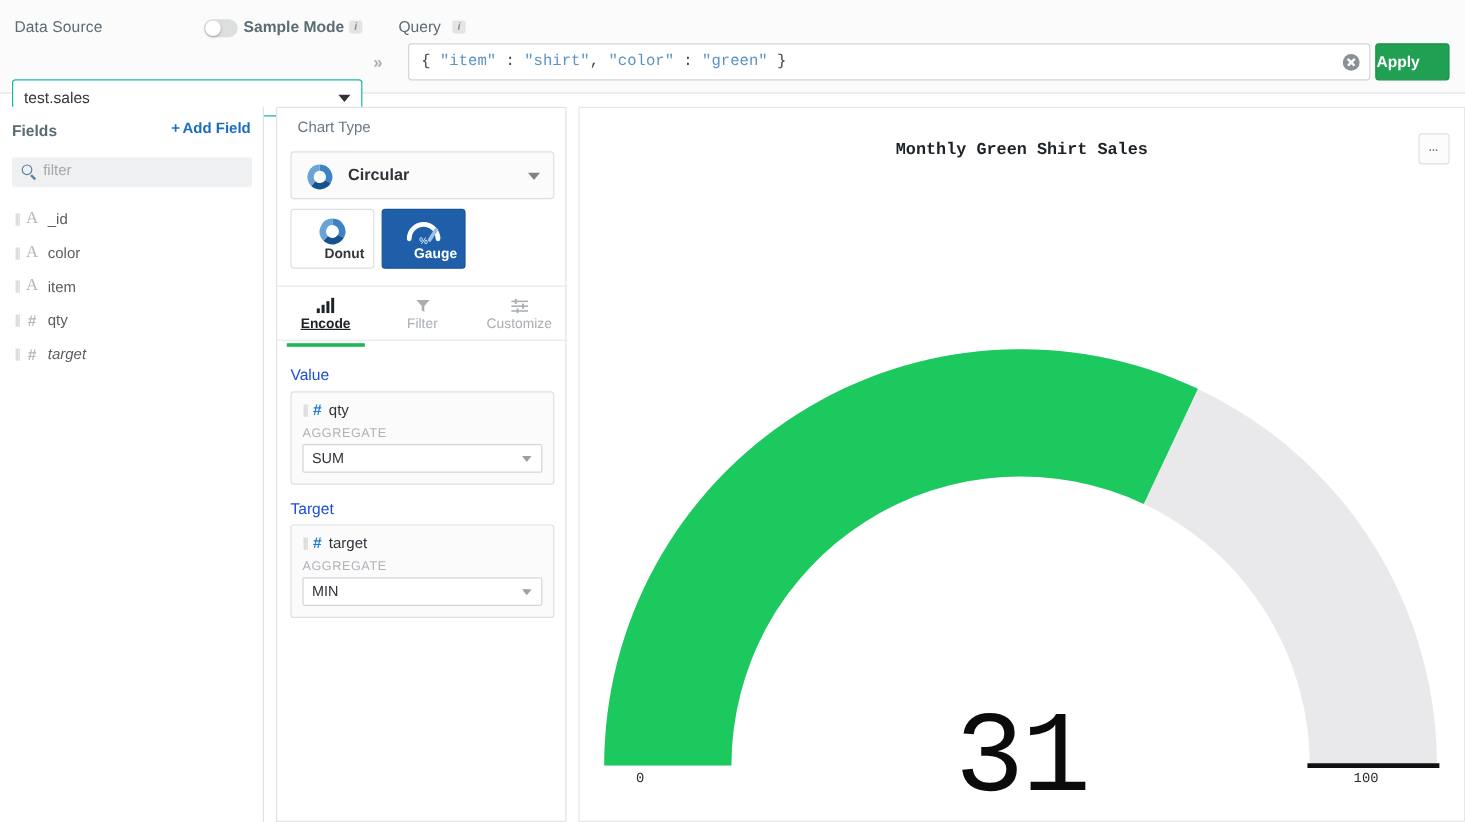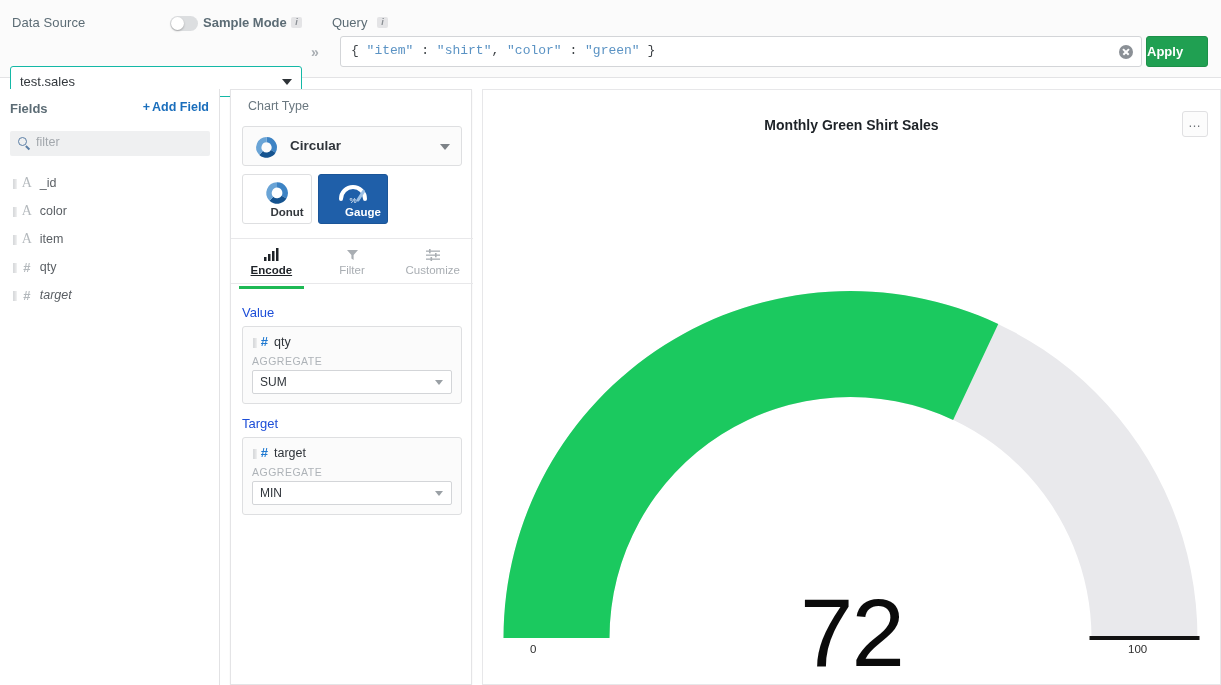--- a/index.html
+++ b/index.html
@@ -242,20 +242,21 @@
     position: absolute; right: 8px; top: 9px;
     border-left-width: 4px; border-right-width: 4px; border-top-width: 5px;
     border-top-color: #9aa0a5;
   }
 
   
   .chart-panel {
     position: absolute; left: 482px; top: 89px;
     width: 739px; height: 596px; background: #fff;
     border: 1px solid #e7e7e9;
+    font-family: Liberation Mono, monospace;
   }
   .chart-title {
     position: absolute; left: 0; right: 0; top: 27px;
     text-align: center; font-size: 14px; font-weight: 700; color: #1d2227;
   }
   .more-btn {
     position: absolute; right: 12px; top: 21px;
     width: 26px; height: 26px; background: #fcfcfc;
     border: 1px solid #e0e0e2; border-radius: 3px; cursor: pointer;
     color: #6d7277; font-size: 13px; line-height: 22px; text-align: center;
@@ -460,18 +461,18 @@
     <div class="gauge-wrap">
       <svg id="gauge-svg" width="737" height="594" viewBox="0 0 737 594">
           <path d="M 20.5 548 A 347 347 0 0 1 714.5 547.9999999999999
             L 608.5 547.9999999999999 A 241 241 0 0 0 126.5 548 Z" fill="#E9E9EC"></path>
           <path d="M 20.5 548 A 347 347 0 0 1 515.2454141730802 234.02501279429123
             L 470.1128092671825 329.9366803556893 A 241 241 0 0 0 126.5 548 Z" fill="#1BC95F"></path>
           <path d="M 606.5 547.9999999999999 L 716.5 547.9999999999999" stroke="#111111" stroke-width="4"></path>
         </svg>
     </div>
 
-    <div class="gauge-val">72</div>
+    <div class="gauge-val">31</div>
     <div class="ax ax-min">0</div>
     <div class="ax ax-max">100</div>
   </div>
 
 </div>
 
 </body></html>

